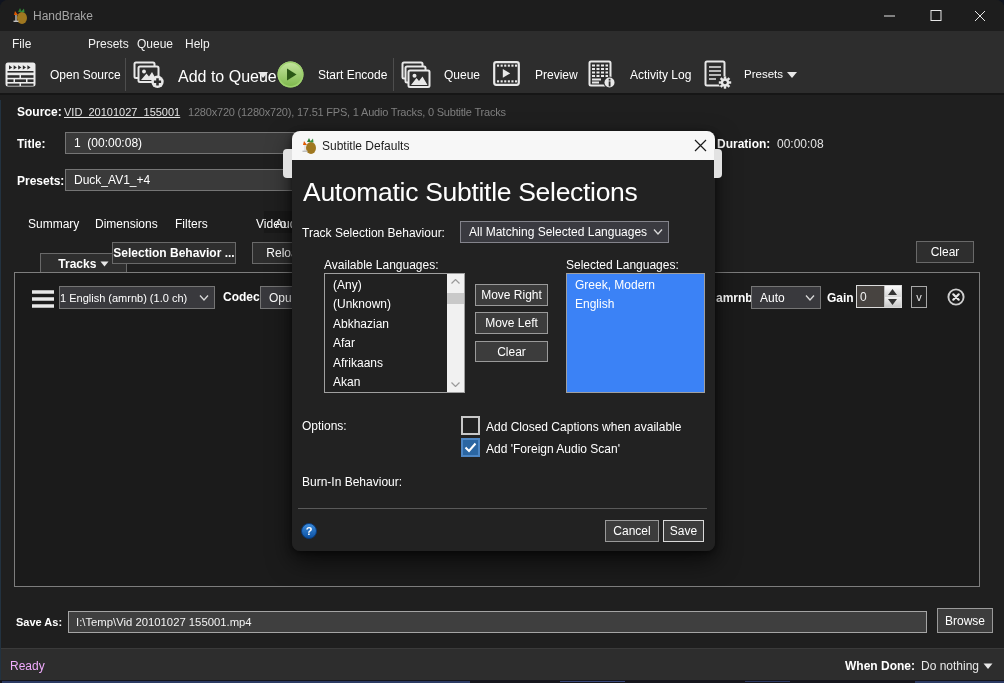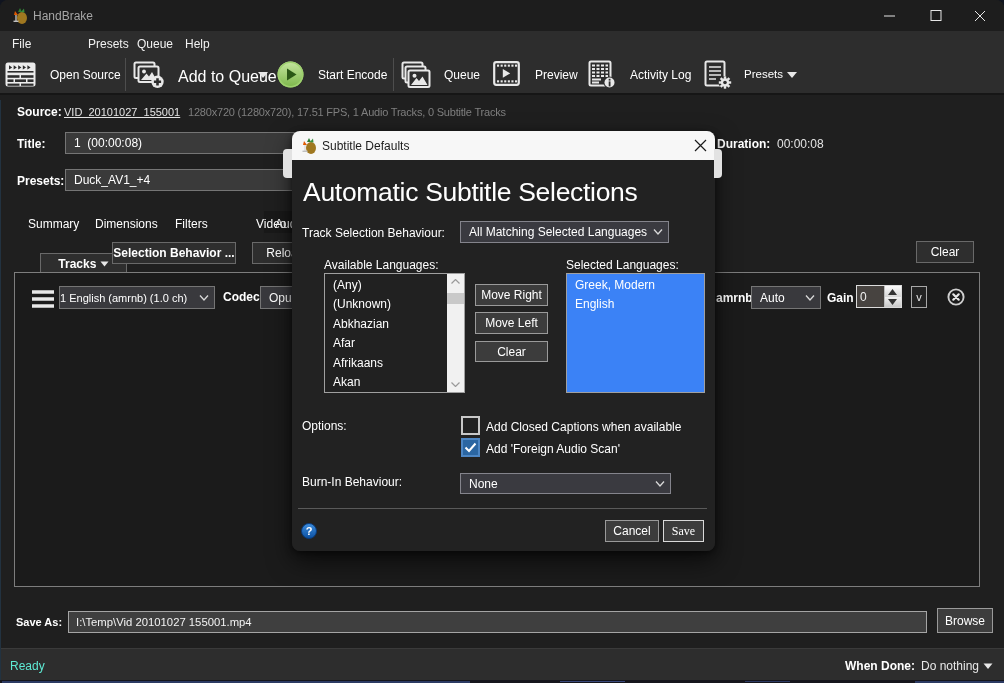--- a/index.html
+++ b/index.html
@@ -239,21 +239,21 @@
     <path d="M6.3 6.3 L11.7 11.7 M11.7 6.3 L6.3 11.7" stroke="#e8e8e8" stroke-width="2.2" stroke-linecap="round"></path>
   </svg>
 
   <div class="lbl b" style="left:16px;top:616px;font-size:11px;">Save As:</div>
   <div class="abs" style="left:68px;top:611px;width:859px;height:22px;background:#3f3f3f;border:1px solid #a5a5a5;">
     <div class="abs" style="left:7px;top:4px;color:#f2f2f2;font-size:11.3px;">I:\Temp\Vid 20101027 155001.mp4</div>
   </div>
   <div class="btn" style="left:937px;top:608px;width:56px;height:25px;background:#3d3d3d;border-color:#9a9a9a;">Browse</div>
 
   <div class="abs" style="left:0;top:648px;width:1004px;height:32px;background:#2d2d2d;border-top:1px solid #3a3a3a;"></div>
-  <div class="lbl" style="left:10px;top:659px;color:#5eead4;">Ready</div>
+  <div class="lbl" style="left:10px;top:659px;color:#f0abfc;">Ready</div>
   <div class="lbl b" style="left:845px;top:659px;">When Done:</div>
   <div class="lbl" style="left:921px;top:659px;color:#e8e8e8;">Do nothing</div>
   <svg class="abs" style="left:983px;top:663px;" width="10" height="7" viewBox="0 0 10 7">
     <path d="M0.5 0.5 L5 6 L9.5 0.5 Z" fill="#e8e8e8"></path>
   </svg>
 </div>
 <div class="abs" style="left:0;top:100px;width:1px;height:580px;background:#223240;z-index:5;"></div>
 
 <div class="abs" style="left:0;top:680px;width:1004px;height:3px;background:#15151c;"></div>
 <div class="abs" style="left:2px;top:681px;width:468px;height:2px;background:#2c3a63;"></div>
@@ -323,35 +323,29 @@
   <div class="abs" style="left:169px;top:285px;width:19px;height:19px;background:#222222;border:2px solid #c8c8c8;"></div>
   <div class="lbl" style="left:194px;top:289px;">Add Closed Captions when available</div>
   <div class="abs" style="left:169px;top:307px;width:19px;height:19px;background:#2b66a2;border:2px solid #4d86c4;">
     <svg width="15" height="15" viewBox="0 0 15 15">
         <path d="M2.5 7.5 L6 11 L12.5 3.5" fill="none" stroke="#fff" stroke-width="2"></path>
       </svg>
   </div>
   <div class="lbl" style="left:194px;top:311px;">Add 'Foreign Audio Scan'</div>
 
   <div class="lbl" style="left:10px;top:344px;">Burn-In Behaviour:</div>
-  <div class="combo" style="left:168px;top:342px;width:211px;height:21px;background:#3a3a40;border-color:#84848c;">
-    <div class="ctext">None</div>
-    <svg class="abs" style="right:5px;top:50%;transform:translateY(-50%);" width="10" height="6" viewBox="0 0 10 6">
-        <path d="M1 0.5 L5 5 L9 0.5" fill="none" stroke="#d8d8d8" stroke-width="1.3"></path>
-      </svg>
-  </div>
 
   <div class="abs" style="left:6px;top:377px;width:409px;height:1px;background:#5a5a5a;"></div>
 
   <svg class="abs" style="left:9px;top:392px;" width="16" height="16" viewBox="0 0 16 16">
     <defs>
         <linearGradient id="hg" x1="0" y1="0" x2="0" y2="1">
       <stop offset="0" stop-color="#3e8ede"></stop>
           <stop offset="1" stop-color="#0b4fa0"></stop>
         </linearGradient>
       </defs>
     <circle cx="8" cy="8" r="7.5" fill="url(#hg)" stroke="#0a3a78" stroke-width="1"></circle>
     <text x="8" y="12" text-anchor="middle" font-family="Liberation Sans" font-size="11" font-weight="bold" fill="#fff">?</text>
   </svg>
 
   <div class="btn" style="left:313px;top:389px;width:54px;height:22px;background:#3c3c3c;border-color:#9a9a9a;">Cancel</div>
-  <div class="btn" style="left:371px;top:389px;width:41px;height:22px;background:#3c3c3c;border-color:#d9d9d9;font-family:Liberation Serif, serif;">Save</div>
+  <div class="btn" style="left:371px;top:389px;width:41px;height:22px;background:#3c3c3c;border-color:#d9d9d9;">Save</div>
 </div>
 
 </body></html>

